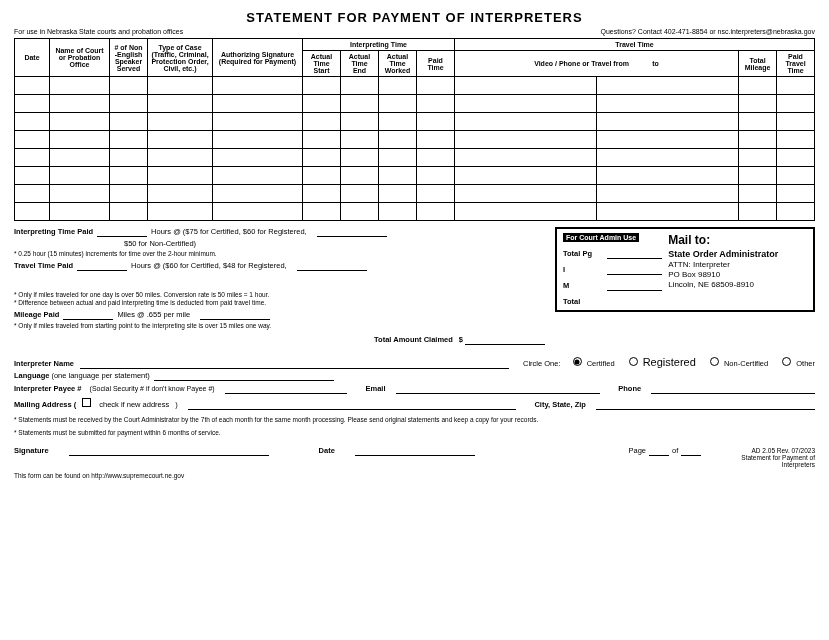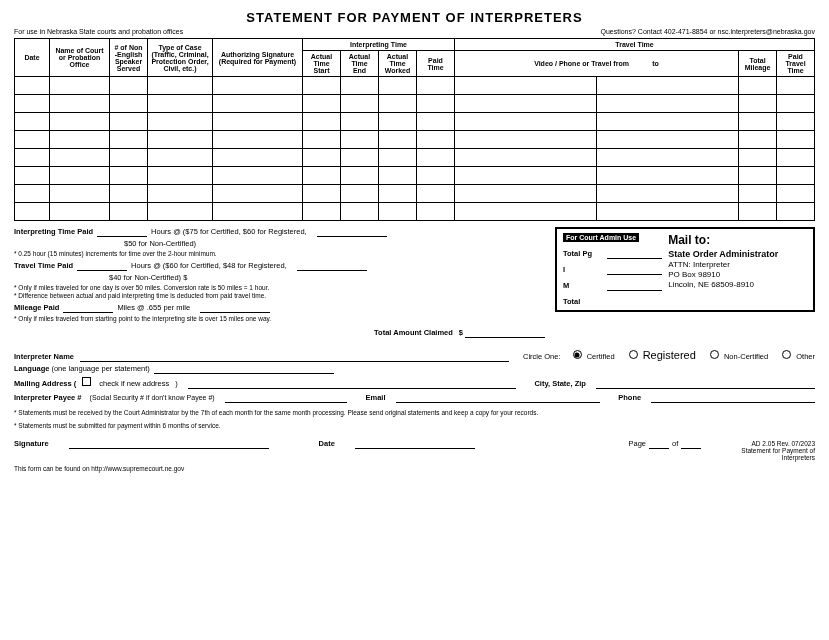--- a/index.html
+++ b/index.html
@@ -384,28 +384,25 @@
       <span class="field-label">Interpreting Time Paid</span>
       <span class="underline-field" style="min-width:50px;">&nbsp;</span>
       <span style="margin-left:4px;">Hours @ ($75 for Certified, $60 for Registered,</span>
       <span class="dollar-field" style="min-width:70px;margin-left:10px;">&nbsp;</span>
     </div>
     <div style="margin-left:110px;margin-bottom:2px;">
       <span>$50 for Non-Certified)</span>
     </div>
     <div class="note" style="margin-bottom:4px;">* 0.25 hour (15 minutes) increments for time over the 2-hour minimum.</div>
 
-    <div class="field-row" style="margin-bottom:2px;">
+    <div class="field-row" style="margin-bottom:20px;">
       <span class="field-label">Travel Time Paid</span>
       <span class="underline-field" style="min-width:50px;">&nbsp;</span>
       <span style="margin-left:4px;">Hours @ ($60 for Certified, $48 for Registered,</span>
       <span class="dollar-field" style="min-width:70px;margin-left:10px;">&nbsp;</span>
-    </div>
-    <div style="margin-left:95px;margin-bottom:2px;">
-      <span>$40 for Non-Certified)  $</span>
     </div>
     <div class="note">* Only if miles traveled for one day is over 50 miles. Conversion rate is 50 miles = 1 hour.</div>
     <div class="note" style="margin-bottom:4px;">* Difference between actual and paid interpreting time is deducted from paid travel time.</div>
 
     <div class="field-row" style="margin-bottom:2px;">
       <span class="field-label">Mileage Paid</span>
       <span class="underline-field" style="min-width:50px;">&nbsp;</span>
       <span style="margin-left:4px;">Miles @ .655 per mile</span>
       <span class="dollar-field" style="min-width:70px;margin-left:10px;">&nbsp;</span>
     </div>
@@ -473,37 +470,37 @@
       <span style="font-size:7.5px;">Other</span>
     </span>
   </div>
   <div style="display:flex; justify-content:flex-start; margin-top:-2px; margin-bottom:3px;">
     <span class="info-label" style="font-weight:bold;">Language</span>
     <span style="font-size:7.5px; margin-left:2px;">(one language per statement)</span>
     <span class="info-field" style="min-width:120px; max-width:180px; margin-left:4px;">&nbsp;</span>
   </div>
 
   <div class="info-row">
+    <span class="info-label">Interpreter Payee #</span>
+    <span style="font-size:7px; margin-left:2px;">(Social Security # if don't know Payee #)</span>
+    <span class="info-field" style="flex:0.6; margin-left:4px;">&nbsp;</span>
+    <span class="info-label" style="margin-left:12px;">Email</span>
+    <span class="info-field" style="flex:1; margin-left:4px;">&nbsp;</span>
+    <span class="info-label" style="margin-left:12px;">Phone</span>
+    <span class="info-field" style="flex:0.8; margin-left:4px;">&nbsp;</span>
+  </div>
+
+  <div class="info-row">
     <span class="info-label">Mailing Address (</span>
     <span class="checkbox-inline"></span>
     <span style="font-size:7.5px;">check if new address</span>
     <span style="margin-right:4px;">)</span>
     <span class="info-field" style="flex:1.5;">&nbsp;</span>
     <span class="info-label" style="margin-left:12px;">City, State, Zip</span>
     <span class="info-field" style="flex:1; margin-left:4px;">&nbsp;</span>
-  </div>
-
-  <div class="info-row">
-    <span class="info-label">Interpreter Payee #</span>
-    <span style="font-size:7px; margin-left:2px;">(Social Security # if don't know Payee #)</span>
-    <span class="info-field" style="flex:0.6; margin-left:4px;">&nbsp;</span>
-    <span class="info-label" style="margin-left:12px;">Email</span>
-    <span class="info-field" style="flex:1; margin-left:4px;">&nbsp;</span>
-    <span class="info-label" style="margin-left:12px;">Phone</span>
-    <span class="info-field" style="flex:0.8; margin-left:4px;">&nbsp;</span>
   </div>
 </div>
 
 <div class="footer-note">* Statements must be received by the Court Administrator by the 7th of each month for the same month processing. Please send original statements and keep a copy for your records.</div>
 <div class="footer-note">* Statements must be submitted for payment within 6 months of service.</div>
 
 <div class="signature-section">
   <div class="sig-row">
     <span class="info-label">Signature</span>
     <span class="info-field" style="max-width:200px;">&nbsp;</span>

